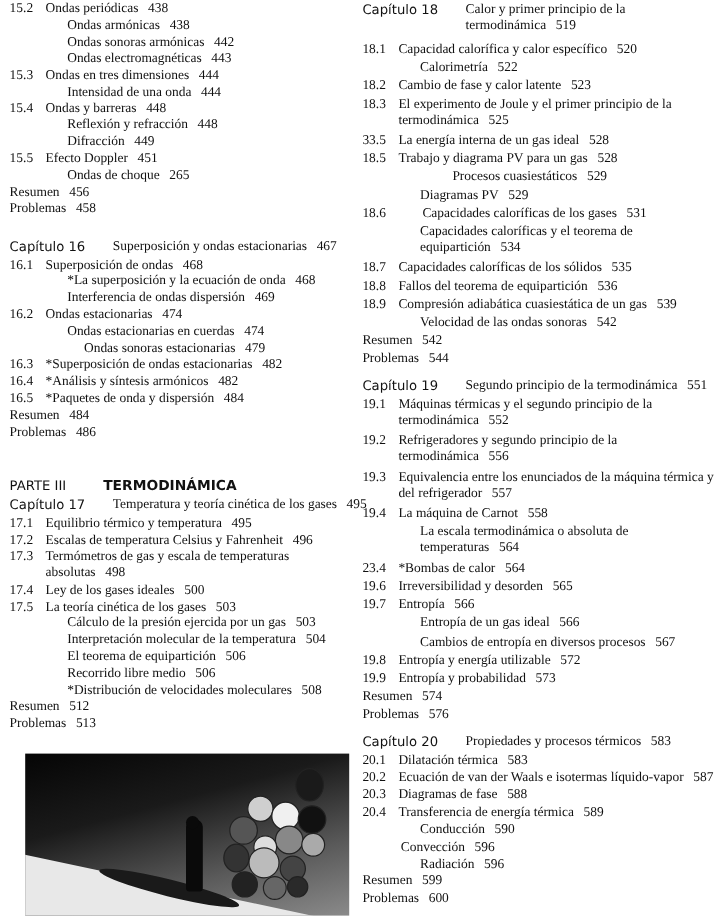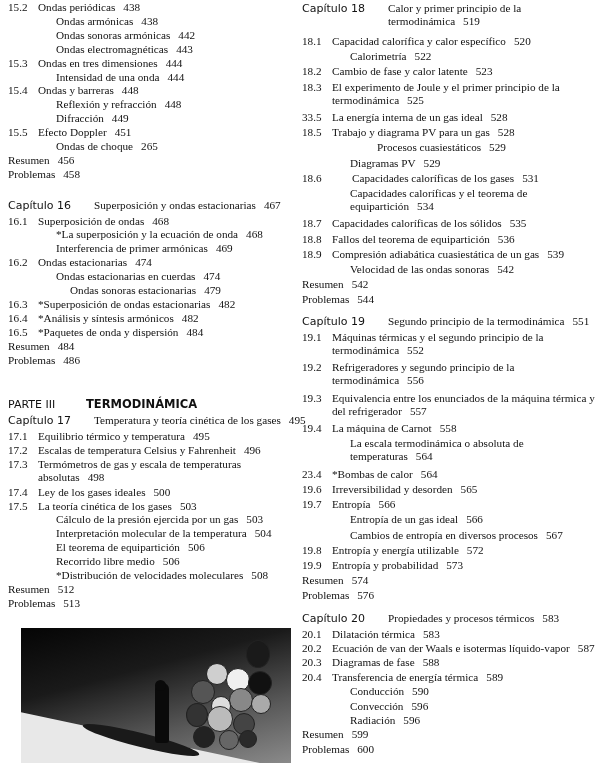--- a/index.html
+++ b/index.html
@@ -79,21 +79,21 @@
         <span class="chap-title sec-title" style="left: 86px;"><span>Superposición y ondas estacionarias</span><span class="pg">467</span></span>
       </div>
       <div class="line" style="top: 214.5px; left: 0px;">
         <span class="sec-num">16.1</span>
         <span class="sec-title" style="left: 30px;"><span>Superposición de ondas</span><span class="pg">468</span></span>
       </div>
       <div class="line" style="top: 228.4px; left: 0px;">
         <span class="sec-title" style="left: 48px;"><span>*La superposición y la ecuación de onda</span><span class="pg">468</span></span>
       </div>
       <div class="line" style="top: 242.3px; left: 0px;">
-        <span class="sec-title" style="left: 48px;"><span>Interferencia de primer armónicas</span><span class="pg">469</span></span>
+        <span class="sec-title" style="left: 48px;"><span>Interferencia de ondas dispersión</span><span class="pg">469</span></span>
       </div>
       <div class="line" style="top: 256.2px; left: 0px;">
         <span class="sec-num">16.2</span>
         <span class="sec-title" style="left: 30px;"><span>Ondas estacionarias</span><span class="pg">474</span></span>
       </div>
       <div class="line" style="top: 270.1px; left: 0px;">
         <span class="sec-title" style="left: 48px;"><span>Ondas estacionarias en cuerdas</span><span class="pg">474</span></span>
       </div>
       <div class="line" style="top: 284px; left: 0px;">
         <span class="sec-title" style="left: 62px;"><span>Ondas sonoras estacionarias</span><span class="pg">479</span></span>
@@ -300,21 +300,21 @@
         <span class="sec-title" style="left: 30px;"><span>Diagramas de fase</span><span class="pg">588</span></span>
       </div>
       <div class="line" style="top: 670.7px; left: 0px;">
         <span class="sec-num">20.4</span>
         <span class="sec-title" style="left: 30px;"><span>Transferencia de energía térmica</span><span class="pg">589</span></span>
       </div>
       <div class="line" style="top: 685.1px; left: 0px;">
         <span class="sec-title" style="left: 48px;"><span>Conducción</span><span class="pg">590</span></span>
       </div>
       <div class="line" style="top: 699.5px; left: 0px;">
-        <span class="sec-title" style="left: 48px;"><span>Convección</span><span class="pg">596</span></span>
+        <span class="sec-title" style="left: 32px;"><span>Convección</span><span class="pg">596</span></span>
       </div>
       <div class="line" style="top: 713.9px; left: 0px;">
         <span class="sec-title" style="left: 48px;"><span>Radiación</span><span class="pg">596</span></span>
       </div>
       <div class="line" style="top: 728.3px; left: 0px;">
         <span class="sec-title" style="left: 0px; font-family: Liberation Serif, serif;"><span>Resumen</span><span class="pg">599</span></span>
       </div>
       <div class="line" style="top: 742.7px; left: 0px;">
         <span class="sec-title" style="left: 0px;"><span>Problemas</span><span class="pg">600</span></span>
       </div>

